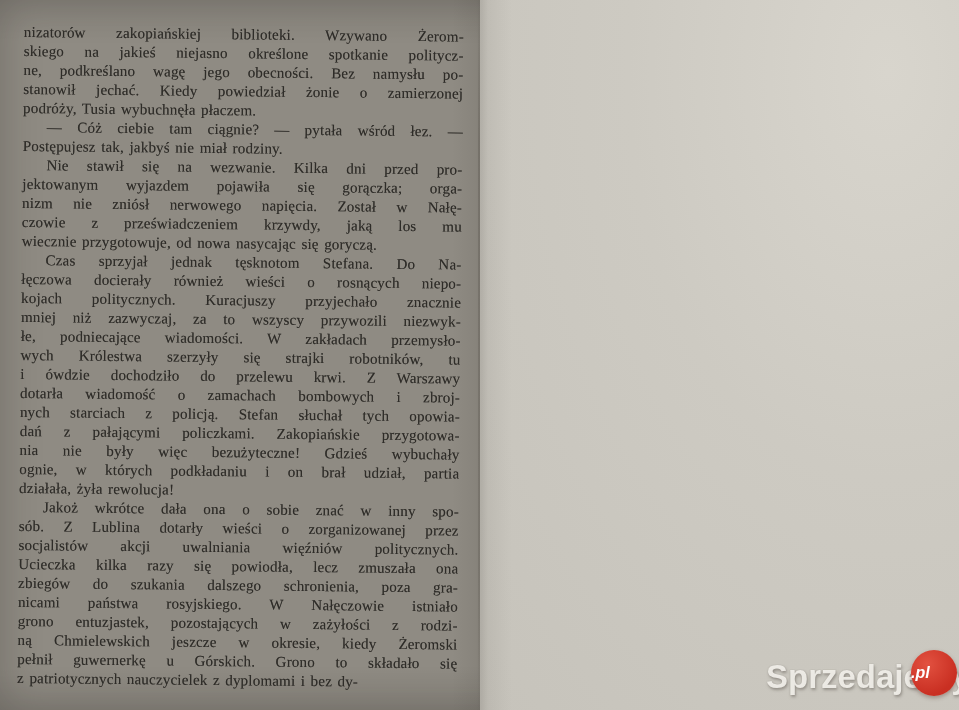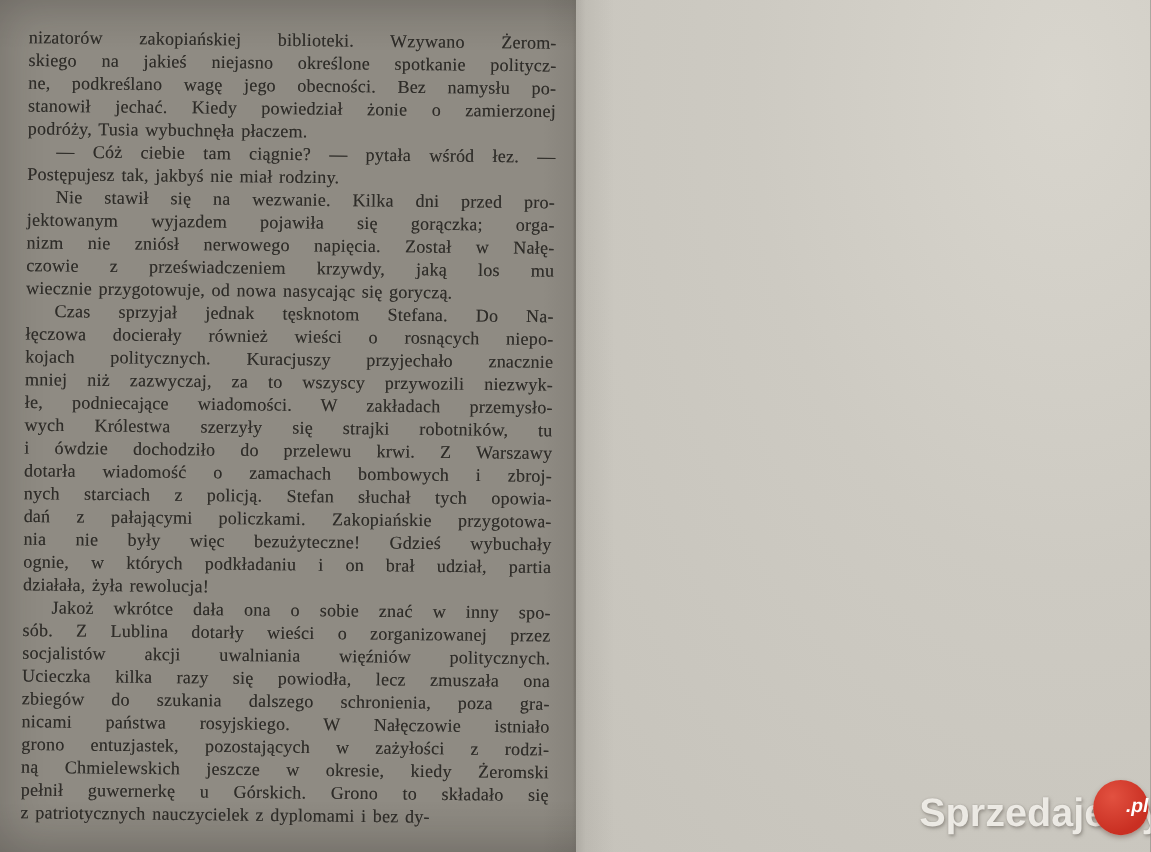--- a/index.html
+++ b/index.html
@@ -25,21 +25,21 @@
       background:linear-gradient(90deg,rgba(0,0,0,0) 0,rgba(70,66,60,.10) 40%,rgba(70,66,60,.18) 48%,rgba(70,66,60,.08) 60%,rgba(0,0,0,0) 100%);}
   .fold-line{position:absolute;left:478px;top:0;width:2px;height:710px;
       background:linear-gradient(180deg,rgba(80,75,68,.0),rgba(80,75,68,.28) 20%,rgba(80,75,68,.22) 80%,rgba(80,75,68,0));}
   
   .watermark{position:absolute;left:0;top:0;width:959px;height:710px;pointer-events:none;}
   .wm-text{position:absolute;left:766px;top:658px;font-family:"Liberation Sans",sans-serif;
       font-weight:bold;font-size:33px;letter-spacing:0;color:rgba(244,242,237,.92);
       text-shadow:1px 2px 3px rgba(105,100,93,.55),0 0 1px rgba(125,120,113,.6);}
   .wm-badge{position:absolute;left:911px;top:650px;width:46px;height:46px;border-radius:50%;
       background:radial-gradient(circle at 35% 30%,#e25140,#c92f22 70%);
-      box-shadow:0 2px 4px rgba(90,55,45,.4);display:flex;align-items:center;justify-content:flex-end;}
+      box-shadow:0 2px 4px rgba(90,55,45,.4);display:flex;align-items:center;justify-content:flex-start;}
   .wm-badge span{font-family:"Liberation Sans",sans-serif;font-weight:bold;font-style:italic;
       font-size:16px;color:#fff;}
 </style>
 </head>
 <body>
 
 <div class="book">
 
   <div class="page-left">
     <div class="text-col">

